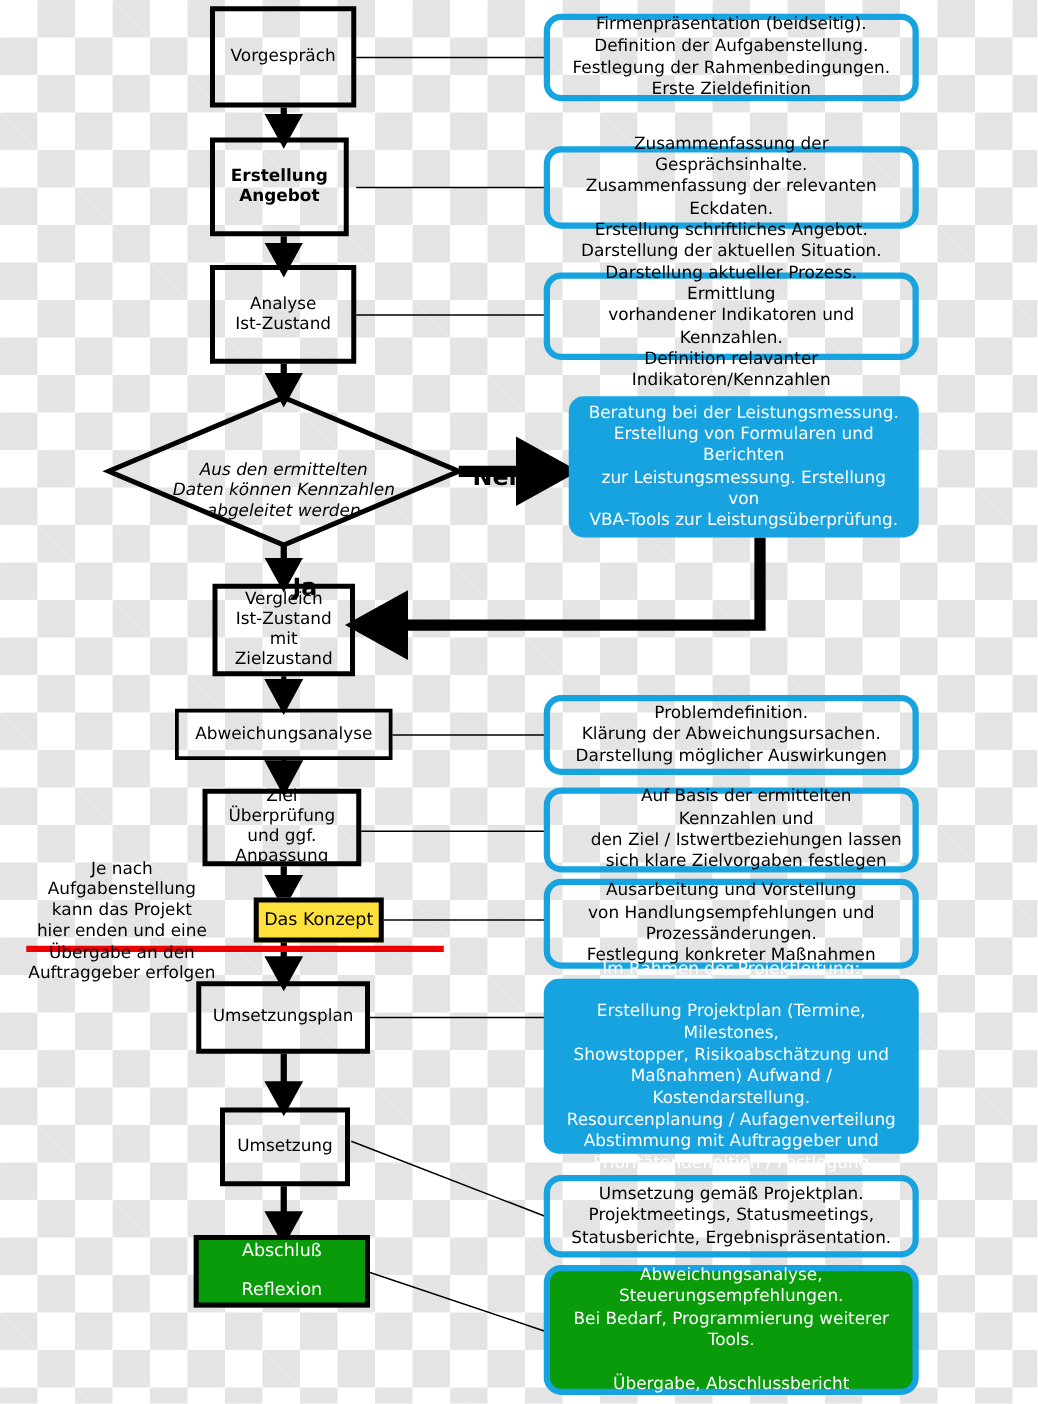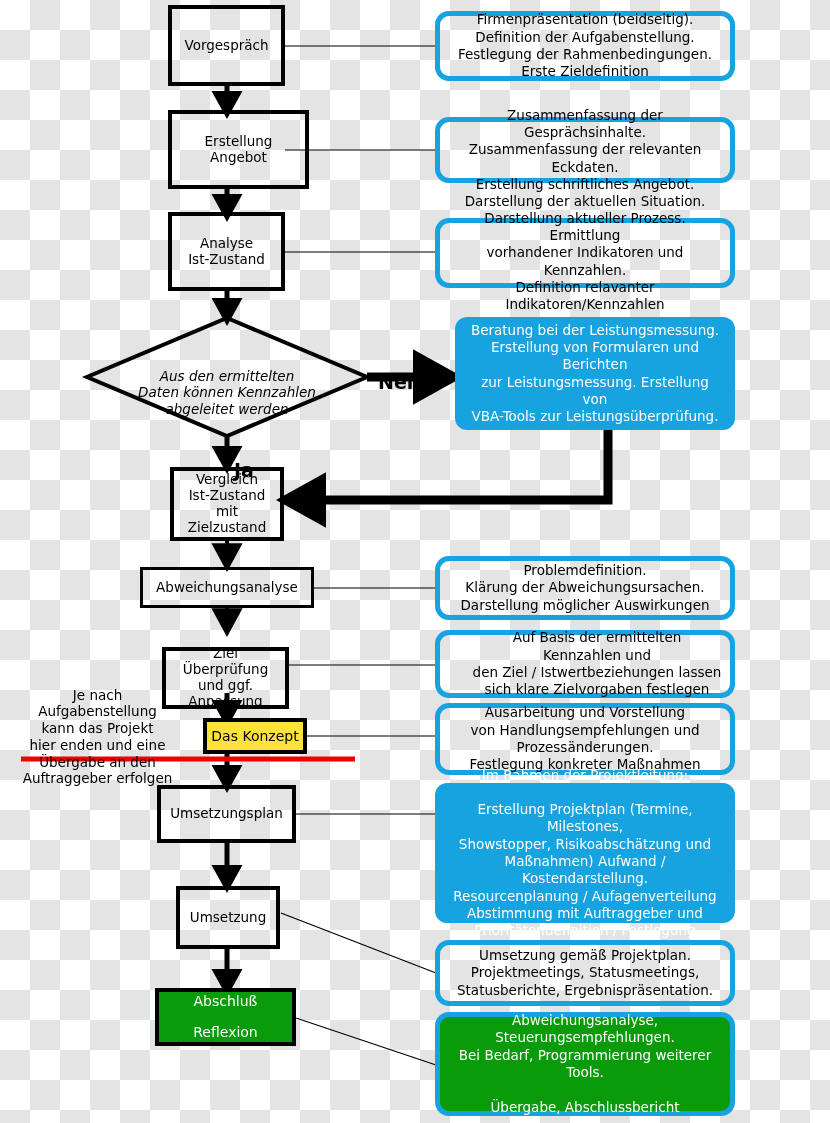--- a/index.html
+++ b/index.html
@@ -162,21 +162,21 @@
     <line x1="281" y1="913" x2="436" y2="973" stroke="#000" stroke-width="1.2"></line>
     <line x1="296" y1="1018" x2="436" y2="1065" stroke="#000" stroke-width="1.2"></line>
 
     <line x1="21" y1="759" x2="355" y2="759" stroke="#ee0000" stroke-width="5"></line>
   </svg>
 
   <div class="node proc" style="left:168px; top:5px; width:117px; height:81px;">
     <span>Vorgespräch</span>
   </div>
 
-  <div class="node proc" style="left:168px; top:110px; width:141px; height:79px;">
+  <div class="node proc" style="left:168px; top:110px; width:111px; height:79px;font-weight:bold;">
     <span>Erstellung
 Angebot</span>
   </div>
 
   <div class="node proc" style="left:168px; top:212px; width:117px; height:79px;">
     <span>Analyse
 Ist-Zustand</span>
   </div>
 
   <div class="diamond-label" style="left:97px; top:352px; width:260px;font-style:italic;">
@@ -197,21 +197,21 @@
     <span>Vergleich
 Ist-Zustand
 mit
 Zielzustand</span>
   </div>
 
   <div class="node proc thin" style="left:140px; top:567px; width:174px; height:41px;">
     <span>Abweichungsanalyse</span>
   </div>
 
-  <div class="node proc" style="left:162px; top:631px; width:127px; height:62px;margin-top:16px;">
+  <div class="node proc" style="left:162px; top:631px; width:127px; height:62px;">
     <span>Ziel
 Überprüfung
 und ggf.
 Anpassung</span>
   </div>
 
   <div class="side-note" style="left:20px; top:670px; width:155px;">
     <span>Je nach
 Aufgabenstellung
 kann das Projekt

